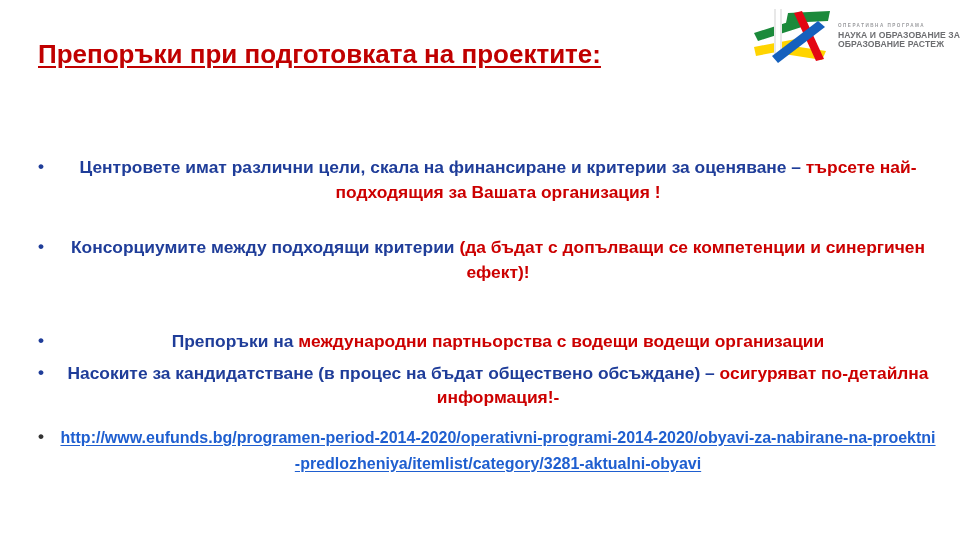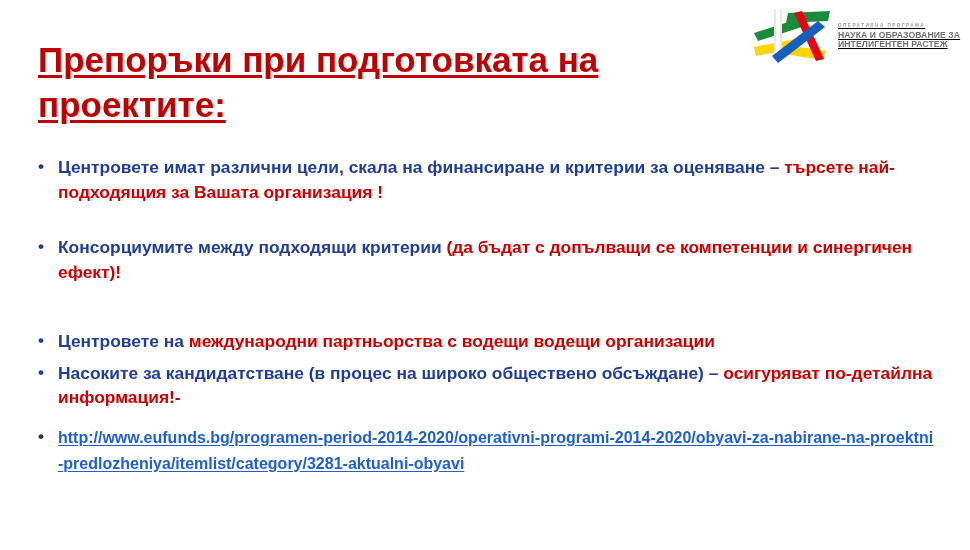--- a/index.html
+++ b/index.html
@@ -24,21 +24,20 @@
 
   
   .logo {
     position: absolute;
     top: 6px;
     left: 752px;
     width: 210px;
     height: 62px;
     display: flex;
     align-items: center;
-    text-decoration: underline;
   }
   .logo-mark {
     width: 82px;
     height: 60px;
     flex: 0 0 82px;
   }
   .logo-text {
     margin-left: 4px;
     line-height: 1.08;
     color: #6d6e71;
@@ -58,21 +57,21 @@
     color: #6d6e71;
   }
 
   
   .title {
     position: absolute;
     left: 38px;
     top: 38px;
     width: 640px;
     color: #C00000;
-    font-size: 35px;
+    font-size: 26px;
     font-weight: bold;
     line-height: 1.28;
     text-decoration: underline;
     text-underline-offset: 3px;
   }
 
   
   .body {
     position: absolute;
     left: 38px;
@@ -86,21 +85,21 @@
     font-weight: bold;
     line-height: 1.42;
   }
   .bullet .dot {
     flex: 0 0 20px;
     color: #1F3D99;
     font-size: 17px;
     line-height: 1.42;
   }
   .bullet.link-bullet .dot { color: #333333; }
-  .bullet .text { flex: 1 1 auto; }
+  .bullet .text { flex: 1 1 auto; text-align: center; }
 
   .blue { color: #1F3D99; }
   .red  { color: #CC0000; }
 
   .bullet.b1 { margin-top: 0px; }
   .bullet.b2 { margin-top: 31px; }
   .bullet.b3 { margin-top: 44px; }
   .bullet.b4 { margin-top: 7px; }
   .bullet.b5 { margin-top: 15px; }
 
@@ -128,46 +127,46 @@
       <path d="M2 40 L44 32 L46 41 L4 49 Z" fill="#FFD400"></path>
       <path d="M34 38 L74 44 L70 53 L32 47 Z" fill="#FFD400"></path>
       <path d="M22 2 L30 2 L30 52 L22 52 Z" fill="#E8E8E8"></path>
       <path d="M24 2 L28 2 L28 52 L24 52 Z" fill="#FFFFFF"></path>
       <path d="M42 6 L50 4 L72 52 L64 54 Z" fill="#E30613"></path>
       <path d="M66 14 L73 20 L26 56 L20 49 Z" fill="#1560BD"></path>
     </svg>
     <div class="logo-text">
       <div class="logo-kicker">ОПЕРАТИВНА ПРОГРАМА</div>
       <div class="logo-line">НАУКА И ОБРАЗОВАНИЕ ЗА</div>
-      <div class="logo-line">ИНТЕЛИГЕНТЕН РАСТЕЖ</div>
+      <div class="logo-line">ОБРАЗОВАНИЕ РАСТЕЖ</div>
     </div>
   </div>
 
   <div class="title">Препоръки при подготовката на проектите:</div>
 
   <div class="body">
 
     <div class="bullet b1">
       <span class="dot">•</span>
       <span class="text"><span class="blue">Центровете имат различни цели, скала на финансиране и критерии за оценяване – </span><span class="red">търсете най-подходящия за Вашата организация !</span></span>
     </div>
 
     <div class="bullet b2">
       <span class="dot">•</span>
       <span class="text"><span class="blue">Консорциумите между подходящи критерии </span><span class="red">(да бъдат с допълващи се компетенции и синергичен ефект)!</span></span>
     </div>
 
     <div class="bullet b3">
       <span class="dot">•</span>
-      <span class="text"><span class="blue">Центровете на </span><span class="red">международни партньорства с водещи водещи организации</span></span>
+      <span class="text"><span class="blue">Препоръки на </span><span class="red">международни партньорства с водещи водещи организации</span></span>
     </div>
 
     <div class="bullet b4">
       <span class="dot">•</span>
-      <span class="text"><span class="blue">Насоките за кандидатстване (в процес на широко обществено обсъждане) – </span><span class="red">осигуряват по-детайлна информация!-</span></span>
+      <span class="text"><span class="blue">Насоките за кандидатстване (в процес на бъдат обществено обсъждане) – </span><span class="red">осигуряват по-детайлна информация!-</span></span>
     </div>
 
     <div class="bullet b5 link-bullet">
       <span class="dot">•</span>
       <span class="text"><span class="url">http://www.eufunds.bg/programen-period-2014-2020/operativni-programi-2014-2020/obyavi-za-nabirane-na-proektni-predlozheniya/itemlist/category/3281-aktualni-obyavi</span></span>
     </div>
 
   </div>
 </div>
 

